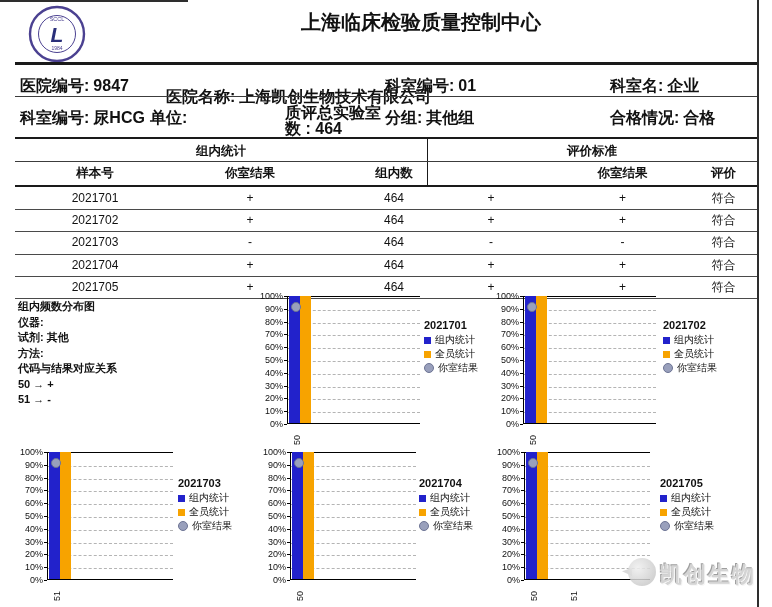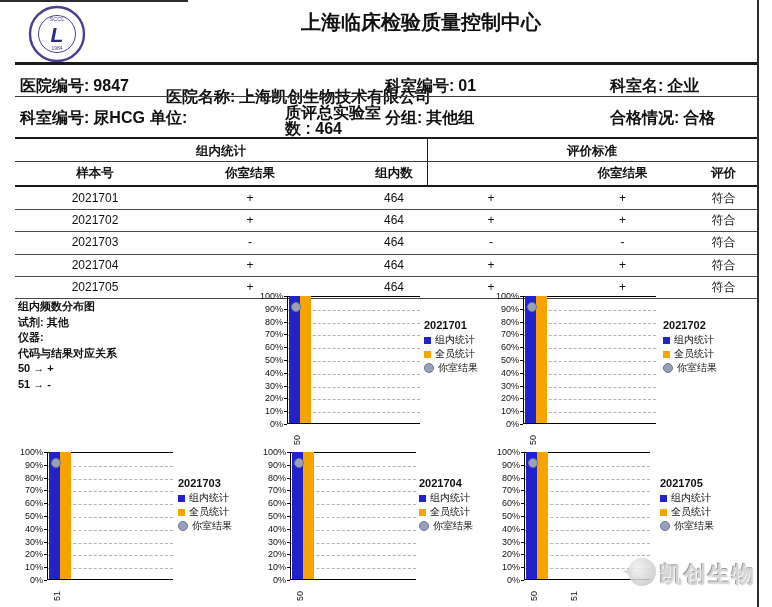--- a/index.html
+++ b/index.html
@@ -147,22 +147,23 @@
         <div class="tcell c1">+</div>
         <div class="tcell c2">464</div>
         <div class="tcell c3">+</div>
         <div class="tcell c4">+</div>
         <div class="tcell c5">符合</div>
       </div>
     </div>
 
   <div class="abs notes">
     <div>组内频数分布图</div>
+    <div>仪器:</div>
     <div>试剂: 其他</div>
-    <div>仪器:</div>
+    <div>方法:</div>
     <div>代码与结果对应关系</div>
     <div>50 → +</div>
     <div>51 → -</div>
   </div>
 
   <div id="charts" class="abs" style="left:0;top:0;width:772px;height:607px;">
       <div>
         <div class="ytick" style="left: 253px; top: 291px;">100%</div>
         <div class="tickmark" style="left: 284px; top: 296px; width: 3px;"></div>
         <div class="ytick" style="left: 253px; top: 303.8px;">90%</div>

